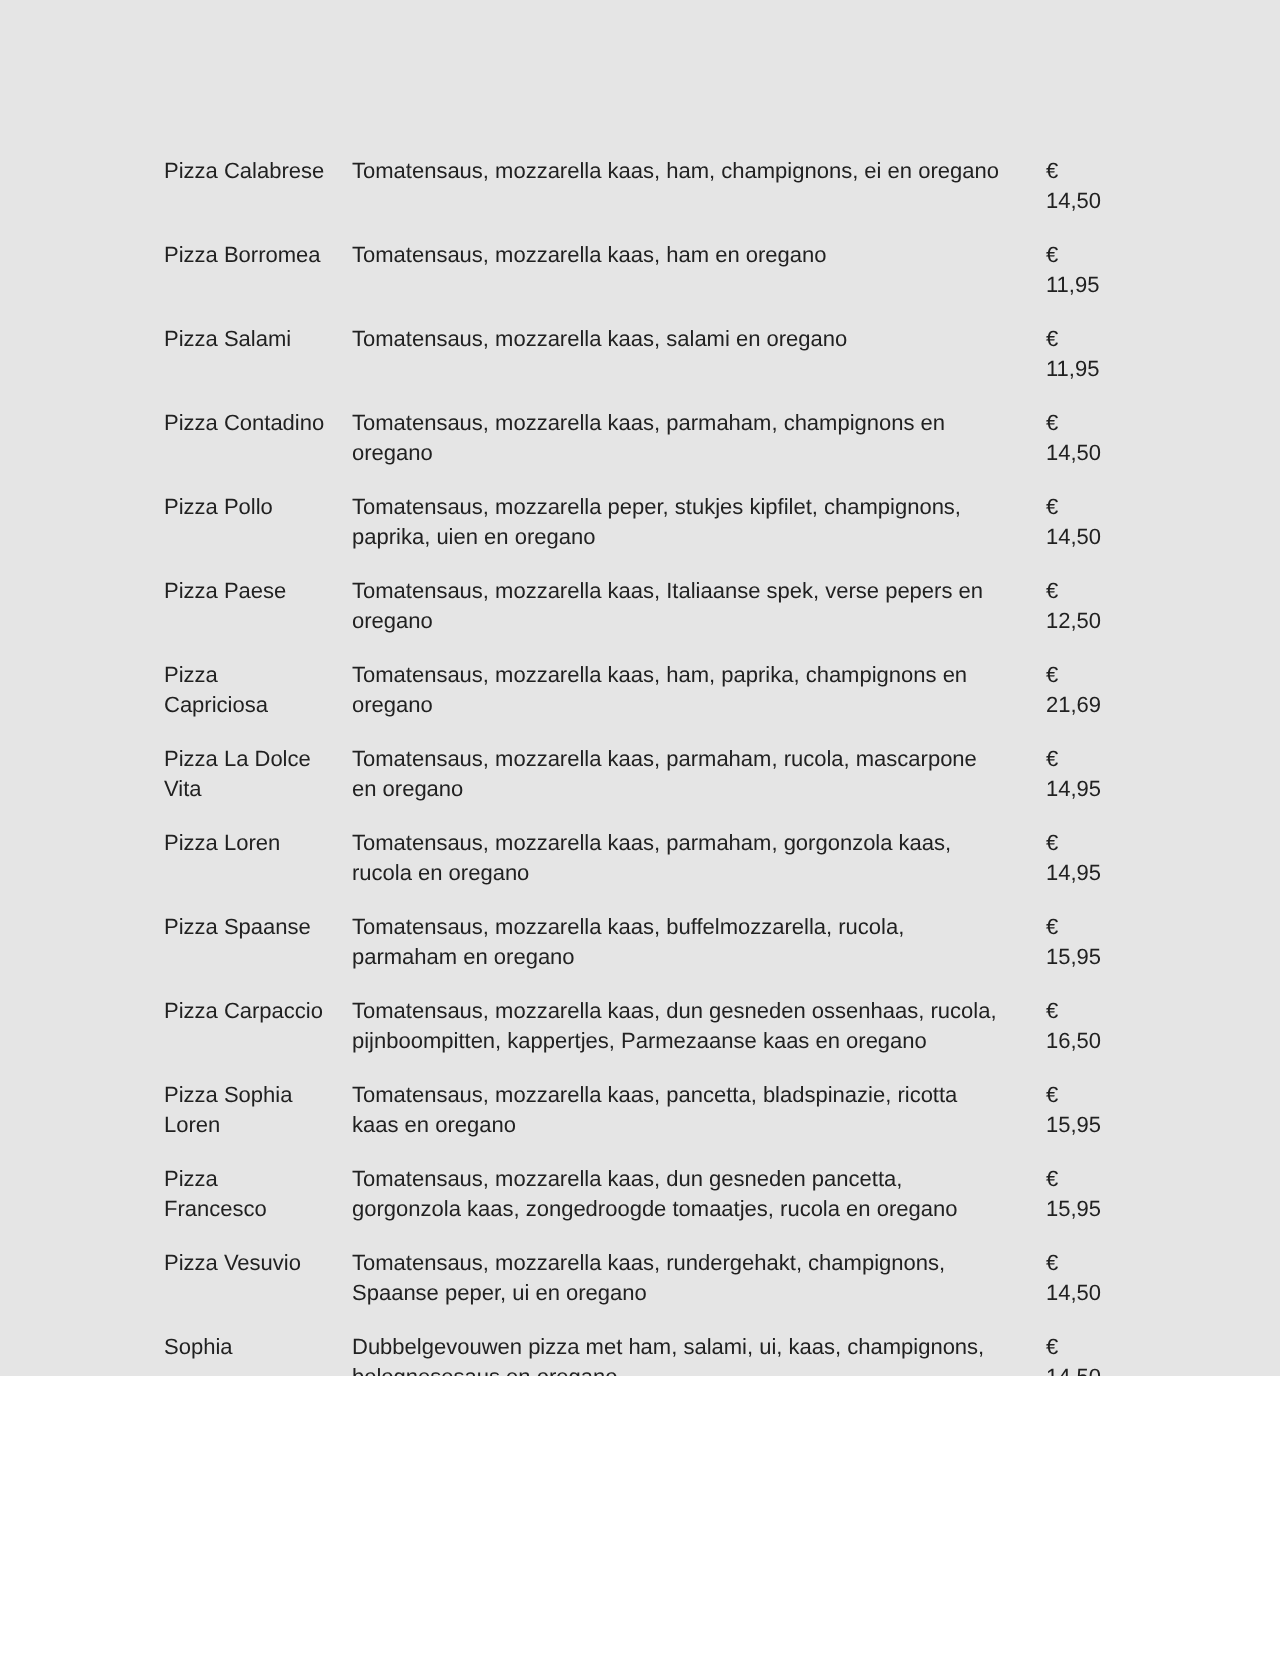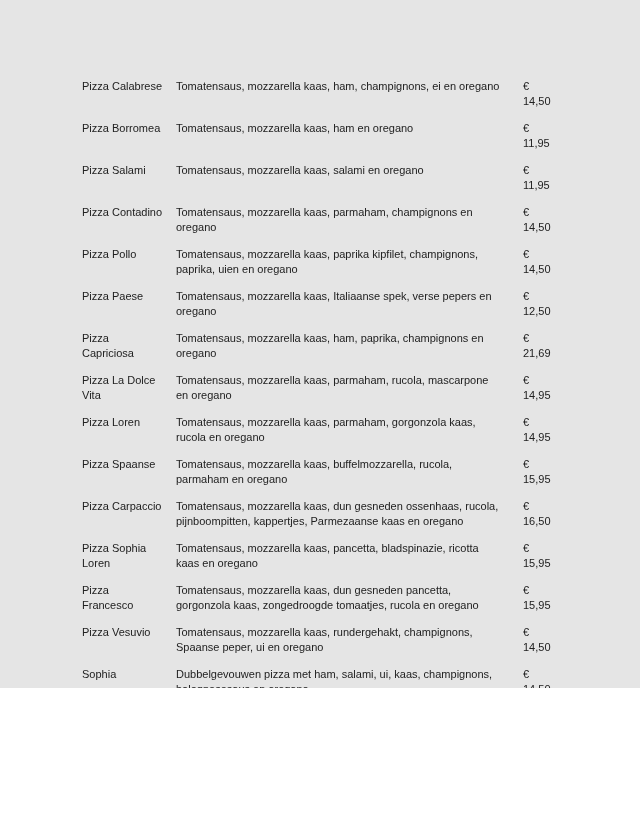--- a/index.html
+++ b/index.html
@@ -93,21 +93,21 @@
       <div class="cell-desc">Tomatensaus, mozzarella kaas, parmaham, champignons en
 oregano</div>
       <div class="cell-price">
         <span class="cur">€</span>
         <span class="val">14,50</span>
       </div>
     </div>
 
     <div class="row">
       <div class="cell-name">Pizza Pollo</div>
-      <div class="cell-desc">Tomatensaus, mozzarella kaas, paprika kipfilet, champignons,
+      <div class="cell-desc">Tomatensaus, mozzarella peper, stukjes kipfilet, champignons,
 paprika, uien en oregano</div>
       <div class="cell-price">
         <span class="cur">€</span>
         <span class="val">14,50</span>
       </div>
     </div>
 
     <div class="row">
       <div class="cell-name">Pizza Paese</div>
       <div class="cell-desc">Tomatensaus, mozzarella kaas, Italiaanse spek, verse pepers en

